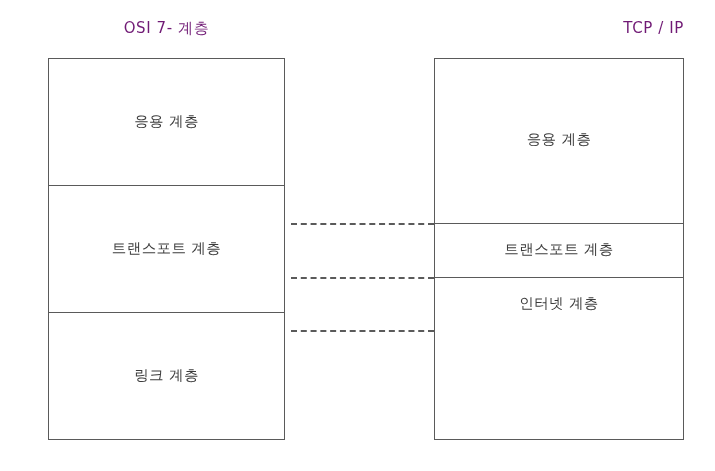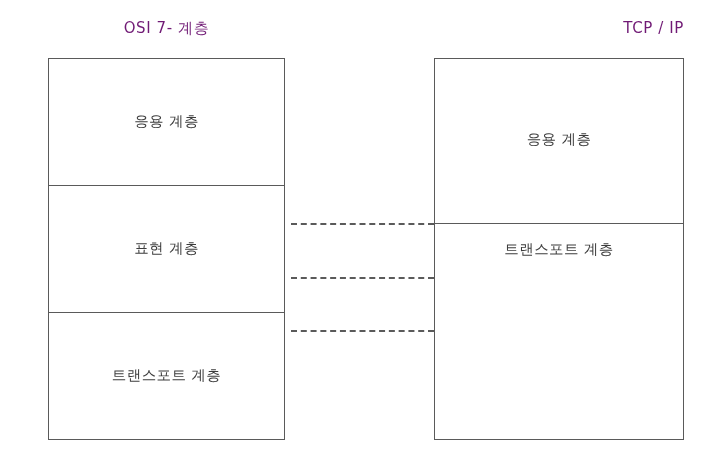--- a/index.html
+++ b/index.html
@@ -90,26 +90,27 @@
 <body>
 
 <div class="canvas">
 
   <div id="title-osi" class="col-title">OSI 7- 계층</div>
 
   <div id="title-tcp" class="col-title">TCP / IP</div>
 
   <div id="osi-stack" class="stack">
     <div class="layer">응용 계층</div>
-    <div class="layer">표현 계층</div>
     <div class="layer">트랜스포트 계층</div>
+    <div class="layer">링크 계층</div>
   </div>
 
   <div id="tcp-stack" class="stack">
     <div id="tcp-l0" class="layer">응용 계층</div>
     <div id="tcp-l1" class="layer">트랜스포트 계층</div>
+    <div id="tcp-l2" class="layer">인터넷 계층</div>
   </div>
 
   <div id="conn-0" class="connector"></div>
   <div id="conn-1" class="connector"></div>
   <div id="conn-2" class="connector"></div>
 
 </div>
 
 </body></html>

